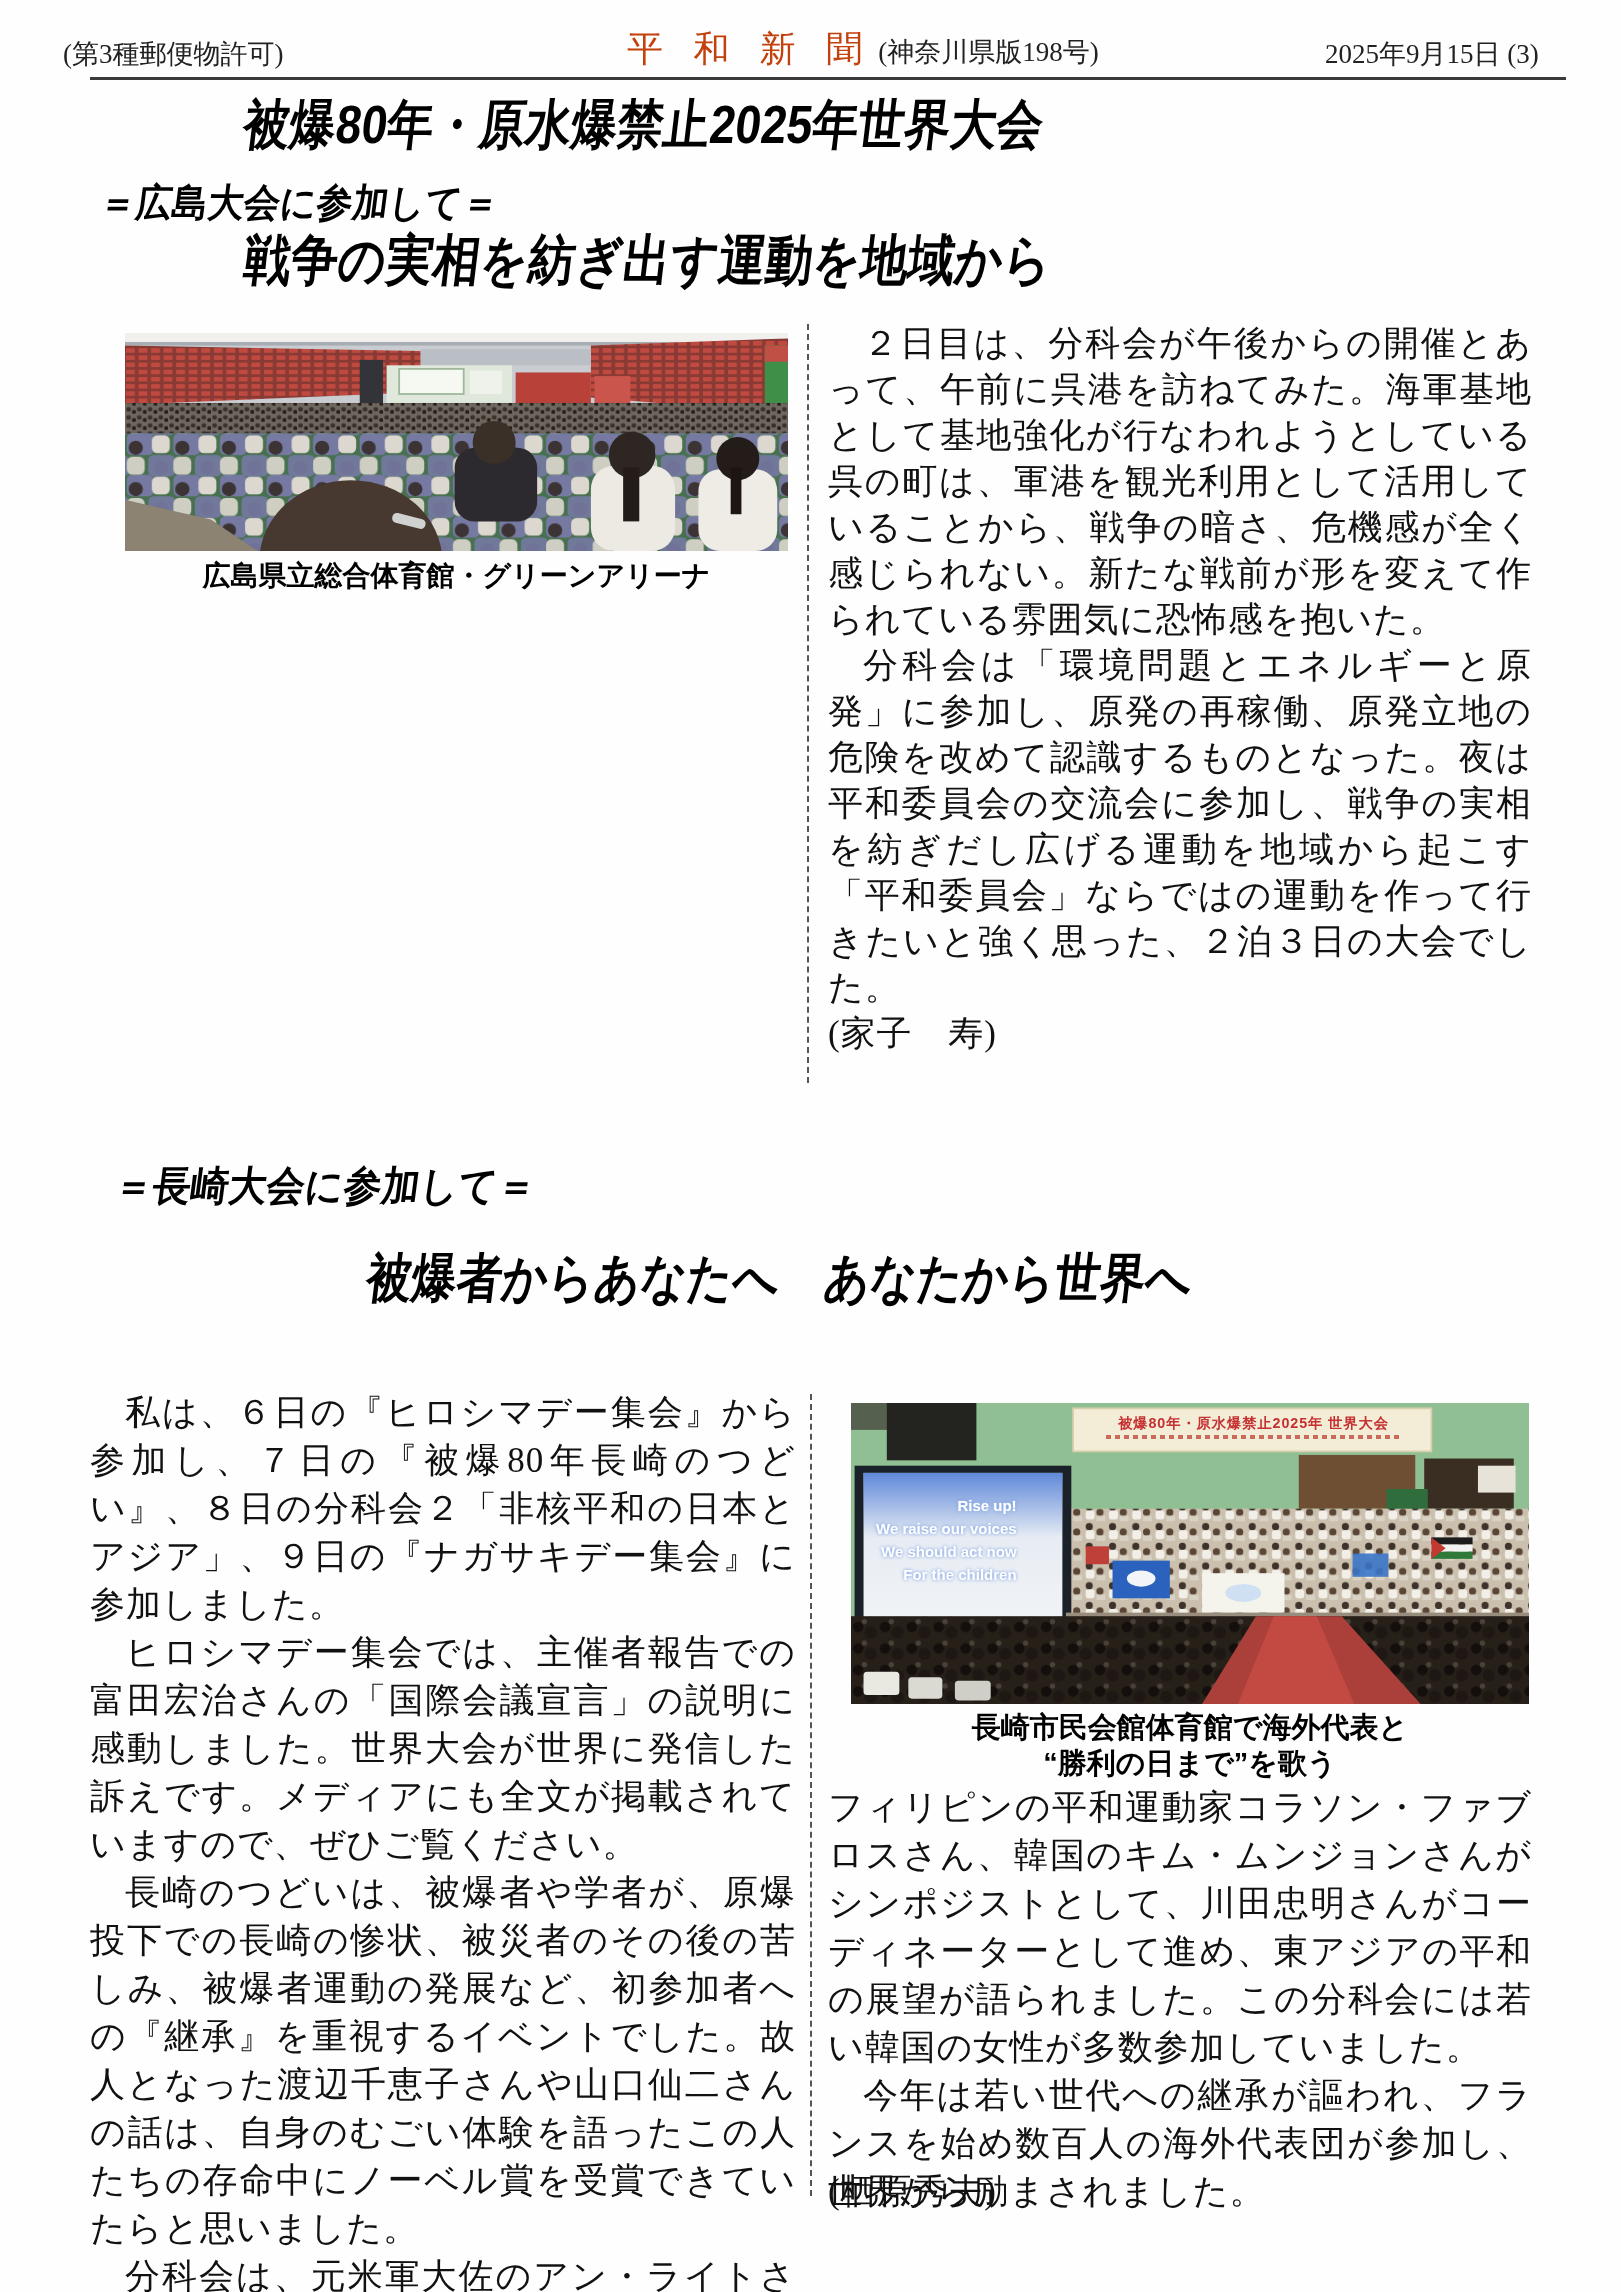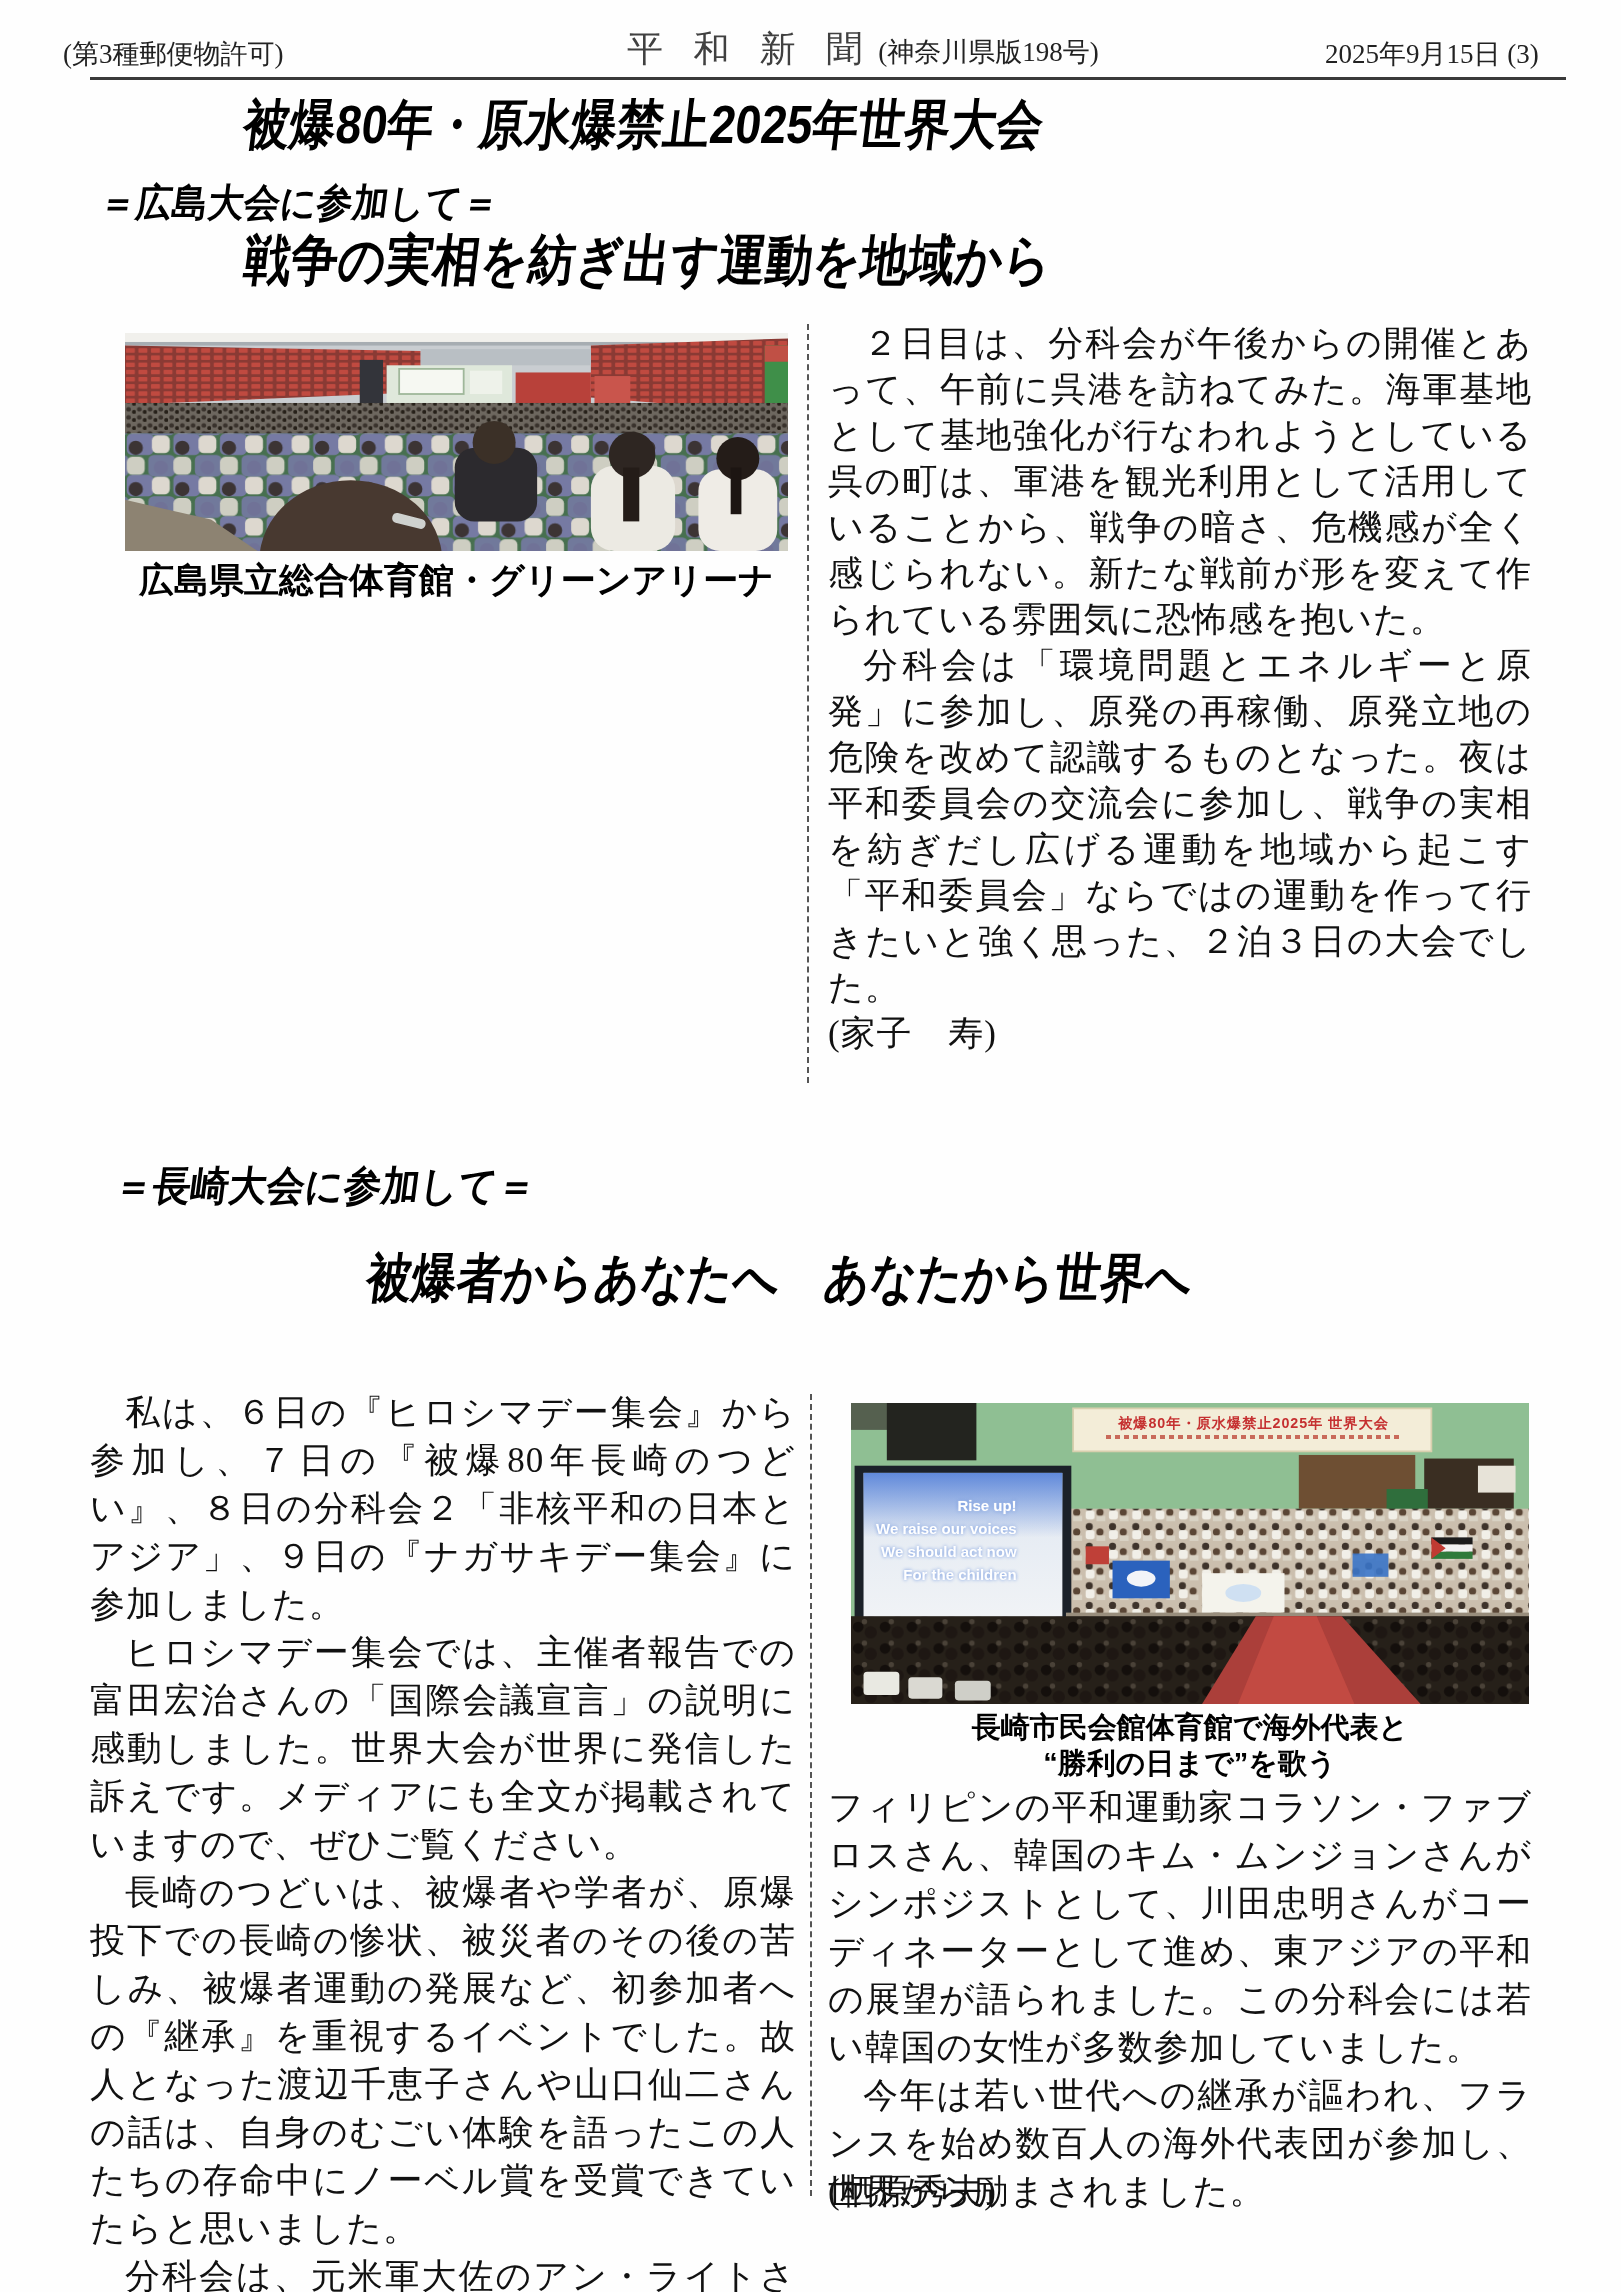--- a/index.html
+++ b/index.html
@@ -6,21 +6,21 @@
   body{
     width:1621px;height:2293px;position:relative;
     background:#fefefe;
     font-family:"Liberation Serif","DejaVu Serif",serif;
     color:#111;
     overflow:hidden;
   }
   .abs{position:absolute;}
   
   .hdr-small{font-size:27px;color:#222;white-space:nowrap;}
-  .hdr-title{font-size:36px;letter-spacing:10.7px;color:#404040;white-space:nowrap;}
+  .hdr-title{font-size:36px;letter-spacing:10.7px;color:#c2410c;white-space:nowrap;}
   .hdr-edition{font-size:27px;color:#222;white-space:nowrap;letter-spacing:0;}
   .hdr-rule{height:2.7px;background:#3a3a3a;}
   
   .headline{
     font-family:"Liberation Sans","DejaVu Sans",sans-serif;
     font-weight:bold;color:#000;text-align:center;white-space:nowrap;
     transform:scale(.96,1.12) skewX(-8deg);transform-origin:center;
   }
   .kicker{
     font-family:"Liberation Sans","DejaVu Sans",sans-serif;
@@ -37,21 +37,21 @@
   .col p.noindent{text-indent:0;}
   .col p.sig{text-align:left;text-indent:0;padding-right:43px;}
   .col p.sig-inline{margin-top:-48px;padding-right:12.5px;}
   
   .photo{overflow:hidden;background:#888;}
   .photo svg{display:block;width:100%;height:100%;}
   .caption{
     font-family:"Liberation Sans","DejaVu Sans",sans-serif;
     font-weight:bold;text-align:center;color:#000;white-space:nowrap;
   }
-  .cap1{font-size:35px;}
+  .cap1{font-size:28px;}
   .cap2{font-size:29px;line-height:36px;}
   .divider{border-left:2.7px dashed #555;width:0;}
   
   .screen-text{
     position:absolute;left:25px;top:91px;
     font-family:"Liberation Sans","DejaVu Sans",sans-serif;
     font-weight:bold;font-size:15px;line-height:23px;
     color:#ffffff;text-shadow:0 0 3.6px #5b86d8,0 0 1.8px #ffffff;text-align:right;
   }
   .banner-text{

